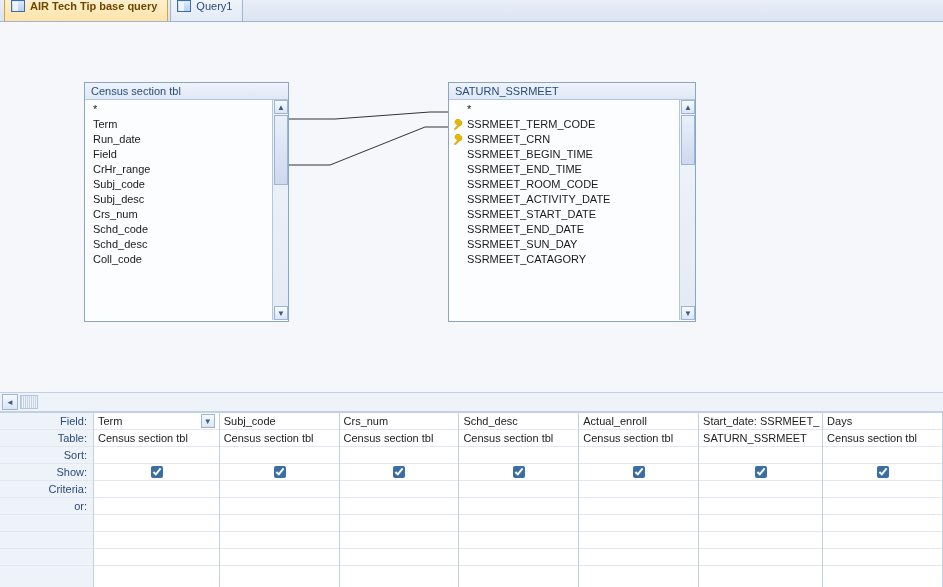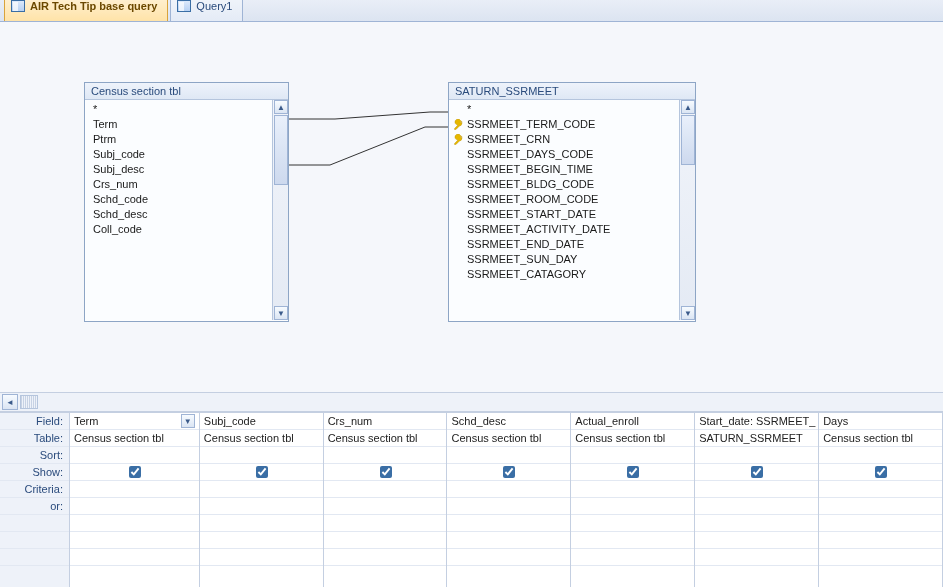--- a/index.html
+++ b/index.html
@@ -140,21 +140,21 @@
   }
   
   .qbe{
     position:absolute;
     top:412px;left:0;right:0;bottom:0;
     display:flex;
     background:#fff;
     border-top:1px solid #c4cfe1;
   }
   .qbe-rowheads{
-    width:70px;
+    width:94px;
     border-right:1px solid #c4cfe1;
     background:linear-gradient(#eef2f9,#eef2f9);
   }
   .qbe-rowheads div{
     height:17px;
     text-align:right;
     padding:0 6px;
     font-size:11px;
     color:#2a4b7c;
     border-bottom:1px solid #e2e8f2;
@@ -214,21 +214,23 @@
     <path class="relation-line" d="M 288 97 L 335 97 L 430 90 L 448 90"></path>
     <path class="relation-line" d="M 288 143 L 330 143 L 425 105 L 448 105"></path>
   </svg>
 
   <div class="tablebox" style="left:84px;top:60px;width:205px;height:240px">
     <div class="titlebar">Census section tbl</div>
     <div class="body">
       <div class="fieldlist" id="fl-left">
           <div>*</div>
           <div>Term</div>
-          <div>Ptrm</div>
+          <div>Run_date</div>
+          <div>Field</div>
+          <div>CrHr_range</div>
           <div>Subj_code</div>
           <div>Subj_desc</div>
           <div>Crs_num</div>
           <div>Schd_code</div>
           <div>Schd_desc</div>
           <div>Coll_code</div>
         </div>
       <div class="vscroll">
         <div class="arrow up">
             <span>▲</span>
@@ -260,41 +262,37 @@
           <div>
             <span class="key-icon">
               <svg viewBox="0 0 16 16">
                 <path fill="#e6b800" stroke="#b58900" stroke-width="0.5" d="M10 2a4 4 0 1 0-3.4 6.1L2 12.7V14h2l4.6-4.6A4 4 0 0 0 10 2zm1 3a1 1 0 1 1 0-2 1 1 0 0 1 0 2z"></path>
               </svg>
             </span>
             <span>SSRMEET_CRN</span>
           </div>
           <div>
             <span style="width: 10px; display: inline-block;"></span>
-            <span>SSRMEET_DAYS_CODE</span>
-          </div>
-          <div>
-            <span style="width: 10px; display: inline-block;"></span>
             <span>SSRMEET_BEGIN_TIME</span>
           </div>
           <div>
             <span style="width: 10px; display: inline-block;"></span>
-            <span>SSRMEET_BLDG_CODE</span>
+            <span>SSRMEET_END_TIME</span>
           </div>
           <div>
             <span style="width: 10px; display: inline-block;"></span>
             <span>SSRMEET_ROOM_CODE</span>
           </div>
           <div>
             <span style="width: 10px; display: inline-block;"></span>
+            <span>SSRMEET_ACTIVITY_DATE</span>
+          </div>
+          <div>
+            <span style="width: 10px; display: inline-block;"></span>
             <span>SSRMEET_START_DATE</span>
-          </div>
-          <div>
-            <span style="width: 10px; display: inline-block;"></span>
-            <span>SSRMEET_ACTIVITY_DATE</span>
           </div>
           <div>
             <span style="width: 10px; display: inline-block;"></span>
             <span>SSRMEET_END_DATE</span>
           </div>
           <div>
             <span style="width: 10px; display: inline-block;"></span>
             <span>SSRMEET_SUN_DAY</span>
           </div>
           <div>

